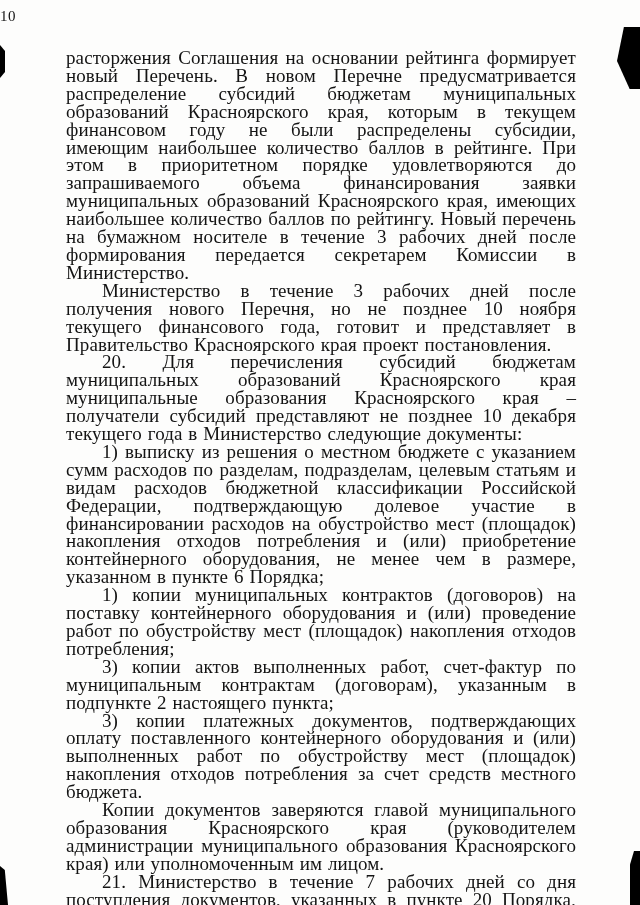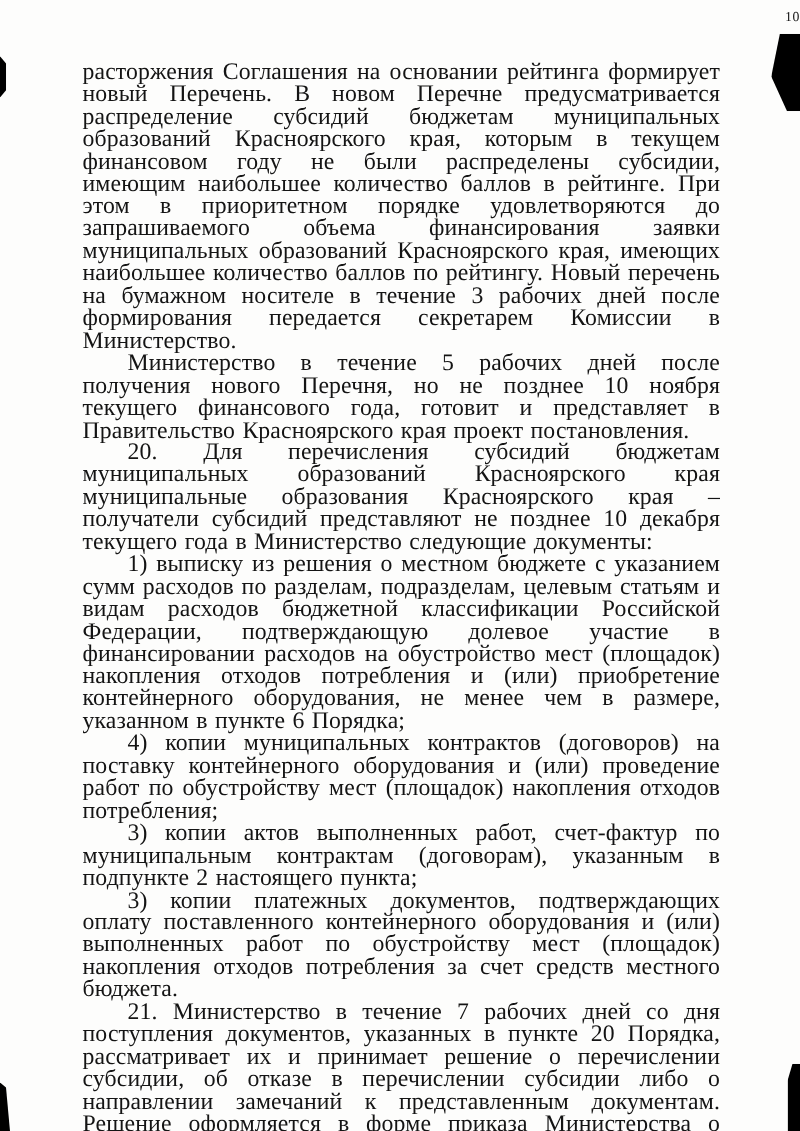--- a/index.html
+++ b/index.html
@@ -14,22 +14,22 @@
     position: relative;
     overflow: hidden;
     font-family: "Liberation Serif", serif;
     color: #141414;
   }
   .page-number {
     position: absolute;
     top: 8px;
     left: 0;
     width: 640px;
-    text-align: right;
-    font-size: 11px;
+    text-align: left;
+    font-size: 15px;
     letter-spacing: 0.5px;
   }
   .text-block {
     position: absolute;
     top: 49px;
     left: 66px;
     width: 510px;
   }
   .text-block p {
     margin: 0;
@@ -64,25 +64,26 @@
     clip-path: polygon(40% 0, 100% 0, 100% 100%, 0 100%, 0 25%);
   }
 </style>
 </head>
 <body>
 
 <div class="page-number">10</div>
 
 <div class="text-block">
   <p>расторжения Соглашения на основании рейтинга формирует новый Перечень. В новом Перечне предусматривается распределение субсидий бюджетам муниципальных образований Красноярского края, которым в текущем финансовом году не были распределены субсидии, имеющим наибольшее количество баллов в рейтинге. При этом в приоритетном порядке удовлетворяются до запрашиваемого объема финансирования заявки муниципальных образований Красноярского края, имеющих наибольшее количество баллов по рейтингу. Новый перечень на бумажном носителе в течение 3 рабочих дней после формирования передается секретарем Комиссии в Министерство.</p>
-  <p class="indent">Министерство в течение 5 рабочих дней после получения нового Перечня, но не позднее 10 ноября текущего финансового года, готовит и представляет в Правительство Красноярского края проект постановления.</p>
+  <p class="indent">Министерство в течение 3 рабочих дней после получения нового Перечня, но не позднее 10 ноября текущего финансового года, готовит и представляет в Правительство Красноярского края проект постановления.</p>
   <p class="indent">20. Для перечисления субсидий бюджетам муниципальных образований Красноярского края муниципальные образования Красноярского края – получатели субсидий представляют не позднее 10 декабря текущего года в Министерство следующие документы:</p>
   <p class="indent">1) выписку из решения о местном бюджете с указанием сумм расходов по разделам, подразделам, целевым статьям и видам расходов бюджетной классификации Российской Федерации, подтверждающую долевое участие в финансировании расходов на обустройство мест (площадок) накопления отходов потребления и (или) приобретение контейнерного оборудования, не менее чем в размере, указанном в пункте 6 Порядка;</p>
-  <p class="indent">4) копии муниципальных контрактов (договоров) на поставку контейнерного оборудования и (или) проведение работ по обустройству мест (площадок) накопления отходов потребления;</p>
+  <p class="indent">1) копии муниципальных контрактов (договоров) на поставку контейнерного оборудования и (или) проведение работ по обустройству мест (площадок) накопления отходов потребления;</p>
   <p class="indent">3) копии актов выполненных работ, счет-фактур по муниципальным контрактам (договорам), указанным в подпункте 2 настоящего пункта;</p>
   <p class="indent">3) копии платежных документов, подтверждающих оплату поставленного контейнерного оборудования и (или) выполненных работ по обустройству мест (площадок) накопления отходов потребления за счет средств местного бюджета.</p>
+  <p class="indent">Копии документов заверяются главой муниципального образования Красноярского края (руководителем администрации муниципального образования Красноярского края) или уполномоченным им лицом.</p>
   <p class="indent">21. Министерство в течение 7 рабочих дней со дня поступления документов, указанных в пункте 20 Порядка, рассматривает их и принимает решение о перечислении субсидии, об отказе в перечислении субсидии либо о направлении замечаний к представленным документам. Решение оформляется в форме приказа Министерства о перечислении субсидии, об отказе в перечислении субсидии либо о направлении замечаний к предоставленным документам.</p>
 </div>
 
 <div class="artifact top-left"></div>
 <div class="artifact top-right"></div>
 <div class="artifact bottom-left"></div>
 <div class="artifact bottom-right"></div>
 
 </body></html>

